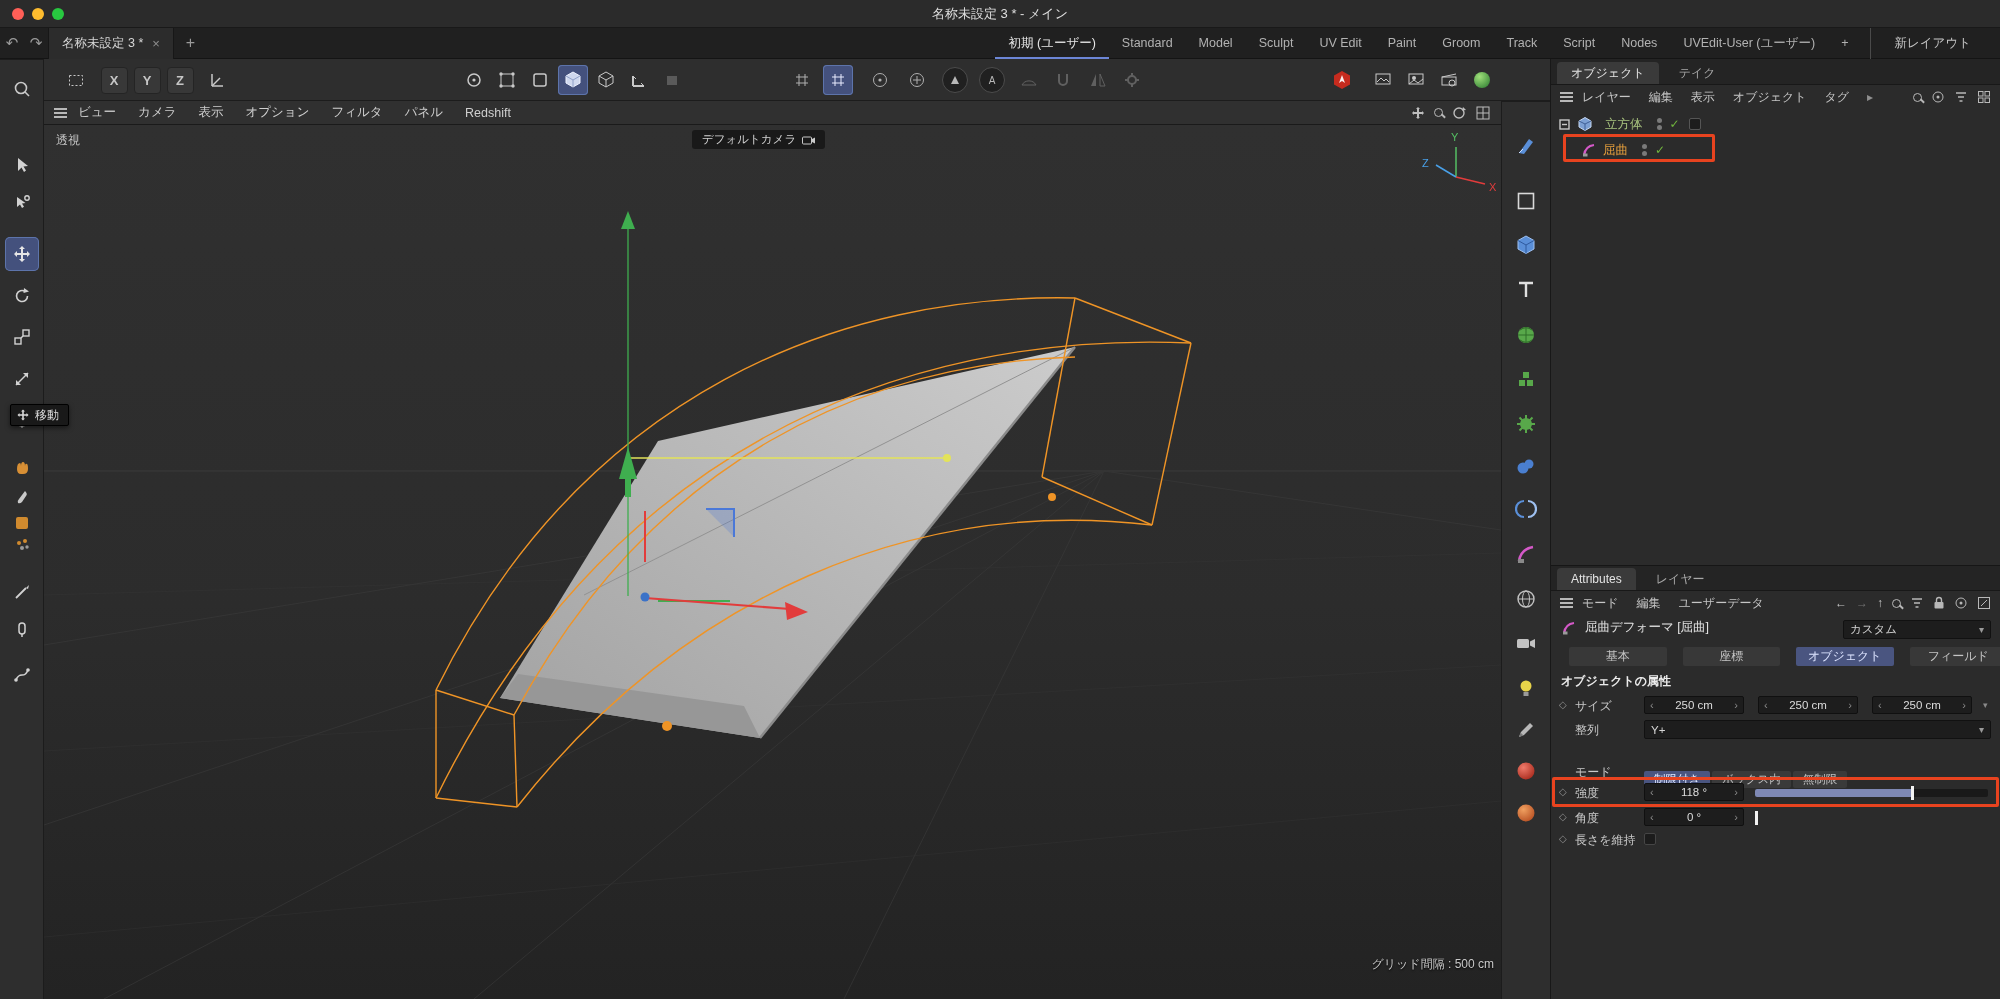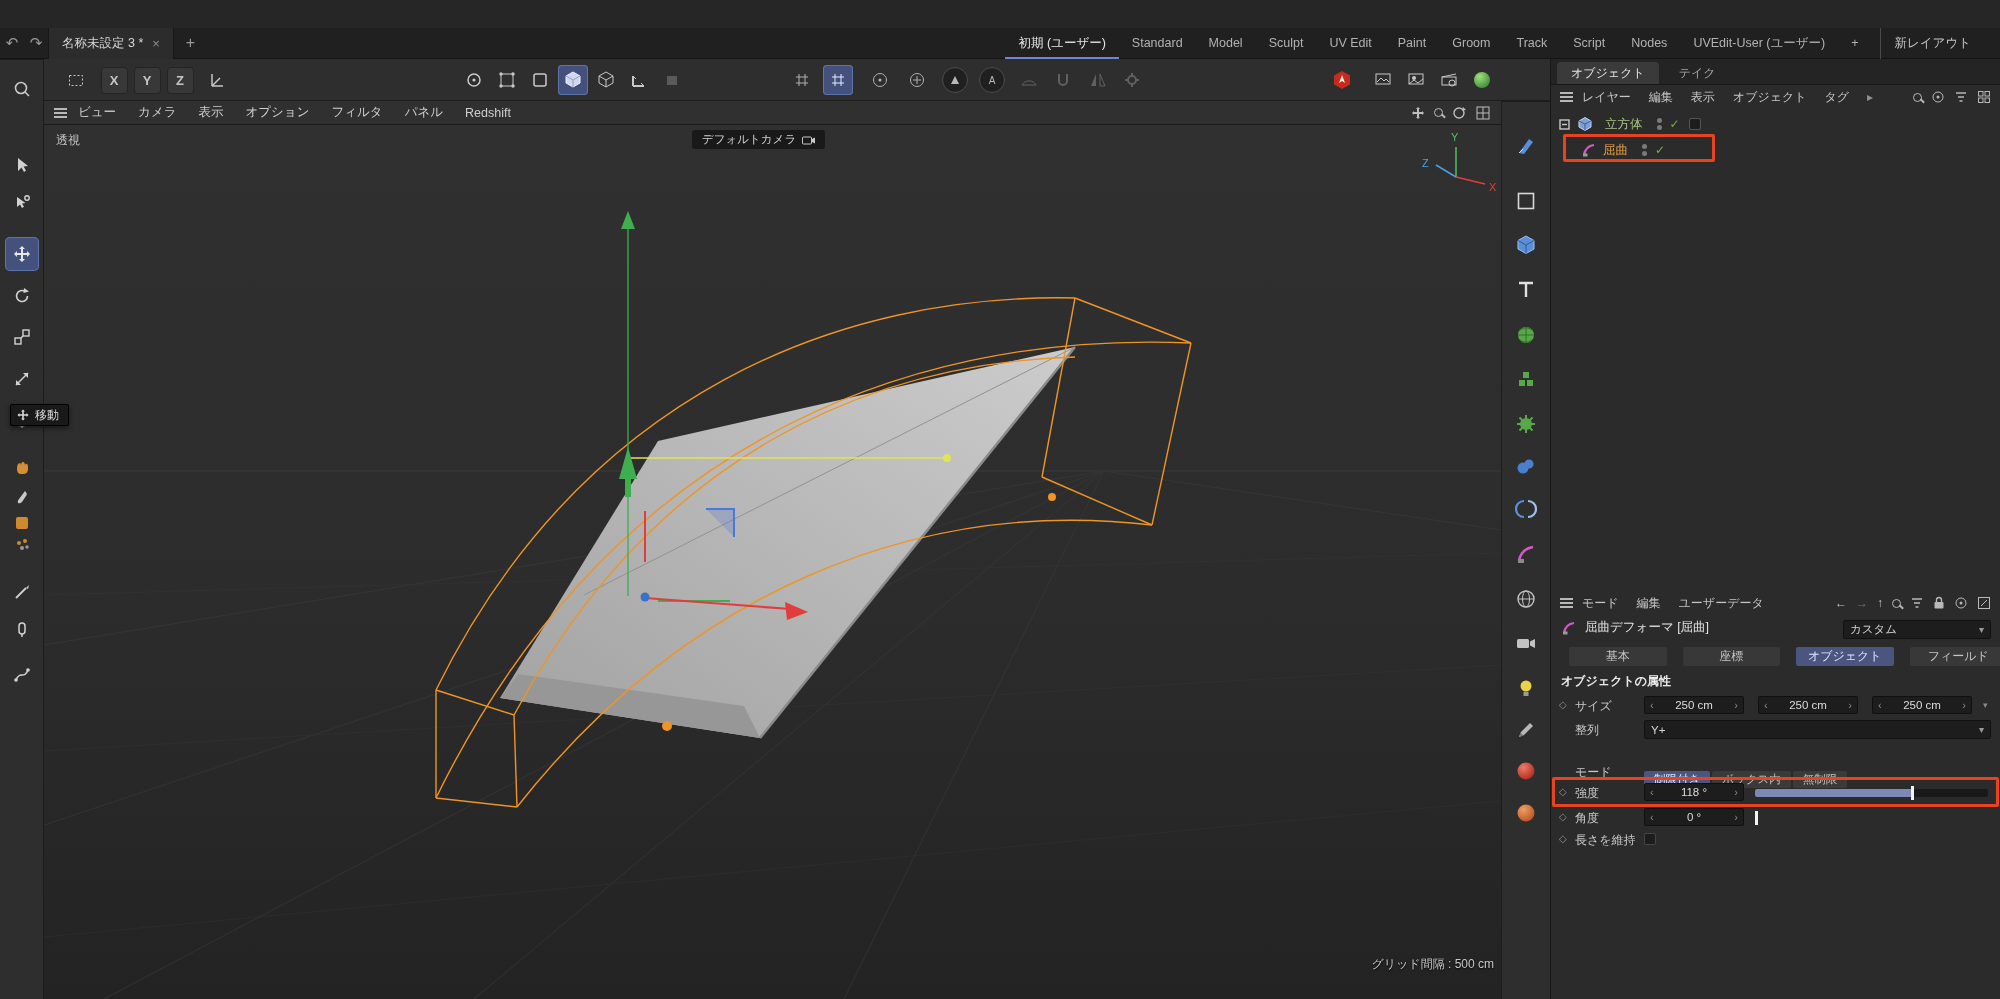--- a/index.html
+++ b/index.html
@@ -19,21 +19,21 @@
   .tabrow{position:absolute;left:0;top:28px;width:2000px;height:31px;background:#202020;
           border-bottom:1px solid #141414;display:flex;align-items:center}
   .histbtn{width:24px;text-align:center;color:#9a9a9a;font-size:15px}
   .doctab{display:flex;align-items:center;gap:9px;height:31px;padding:0 13px;background:#2c2c2c;
           border-right:1px solid #171717;border-left:1px solid #171717;color:#d6d6d6;font-size:12.5px}
   .doctab .close{color:#8f8f8f;font-size:13px}
   .addtab{padding:0 12px;color:#9a9a9a;font-size:16px}
   .layouts{margin-left:auto;display:flex;align-items:center;padding-right:16px;height:31px}
   .ltab{padding:0 13px;height:31px;line-height:31px;font-size:12.5px;color:#b2b2b2;white-space:nowrap}
   .ltab.active{color:#e8e8e8;box-shadow:inset 0 -2px 0 #6c86d6}
-  .newlayout{border-left:1px solid #4a4a4a;margin-left:8px;padding-left:14px;color:#c2c2c2}
+  .newlayout{border-left:1px solid #4a4a4a;margin-left:8px;padding-left:24px;color:#c2c2c2}
 
   
   .toolbar{position:absolute;left:44px;top:59px;width:1506px;height:42px;background:#2e2e2e;
            border-bottom:1px solid #1c1c1c}
   .ttile{position:absolute;top:6px;width:30px;height:30px;border-radius:4px;
          display:flex;align-items:center;justify-content:center}
   .ttile.active{background:#44517d;box-shadow:inset 0 0 0 1px #5d74ab}
   .axisbtn{font-size:13px;font-weight:bold;color:#c6c6c6;background:#383838;
            border:1px solid #242424;border-radius:4px;width:27px;height:27px;
            display:flex;align-items:center;justify-content:center}
@@ -125,20 +125,28 @@
   .mag{display:inline-block;width:9px;height:9px;border:1.5px solid #b8b8b8;border-radius:50%;position:relative}
   .mag:after{content:'';position:absolute;width:5px;height:1.5px;background:#b8b8b8;
              transform:rotate(45deg);right:-4px;bottom:-1px}
   svg{display:block}
 </style>
 </head>
 <body>
 
 <div id="app">
 
+  <div class="titlebar">
+    <div class="traffic">
+      <span class="tl" style="background:#ff5f57"></span>
+      <span class="tl" style="background:#febc2e"></span>
+      <span class="tl" style="background:#28c840"></span>
+    </div>
+    <span class="title">名称未設定 3 * - メイン</span>
+  </div>
 
   <div class="tabrow">
     <span class="histbtn">↶</span>
     <span class="histbtn">↷</span>
     <span class="doctab">
       <span>名称未設定 3 *</span>
       <span class="close">×</span>
     </span>
     <span class="addtab">+</span>
     <div class="layouts">
@@ -724,20 +732,24 @@
           </svg>
       </span>
       <span style="margin-left:6px;color:#e8a03c">屈曲</span>
       <span class="toggledots" style="margin-left:14px">
           <i></i>
           <i></i>
         </span>
       <span class="check" style="margin-left:8px">✓</span>
     </div>
 
+    <div class="ptabs" style="top:506px;border-top:1px solid #161616">
+      <span class="ptab active">Attributes</span>
+      <span class="ptab">レイヤー</span>
+    </div>
     <div class="pmenu" style="top:532px">
       <span class="burger">
           <i></i>
           <i></i>
           <i></i>
         </span>
       <span class="item">モード</span>
       <span class="item">編集</span>
       <span class="item">ユーザーデータ</span>
       <span class="right">

